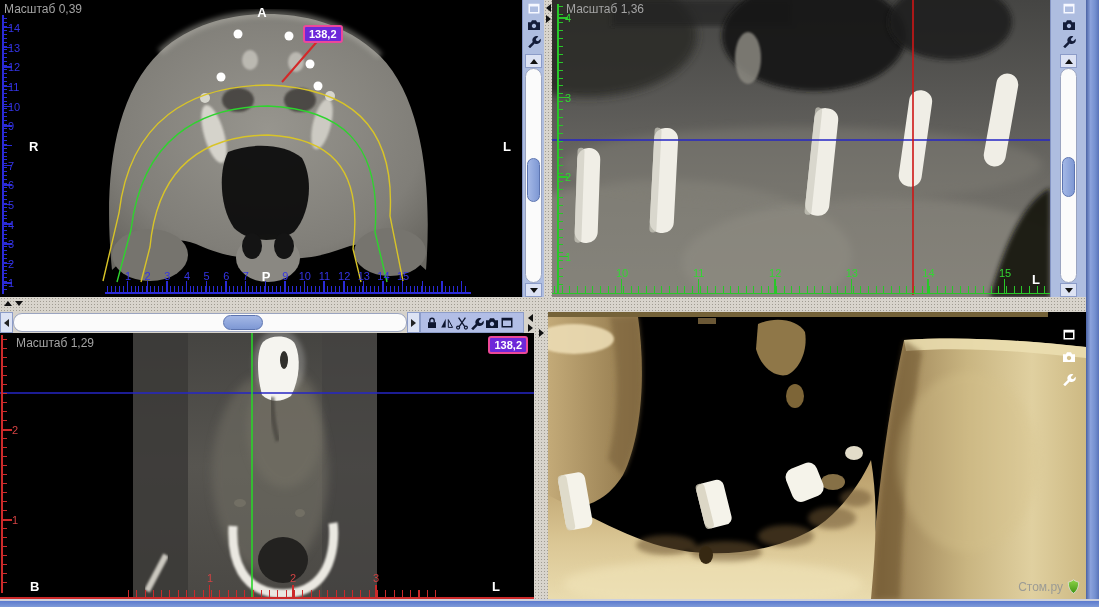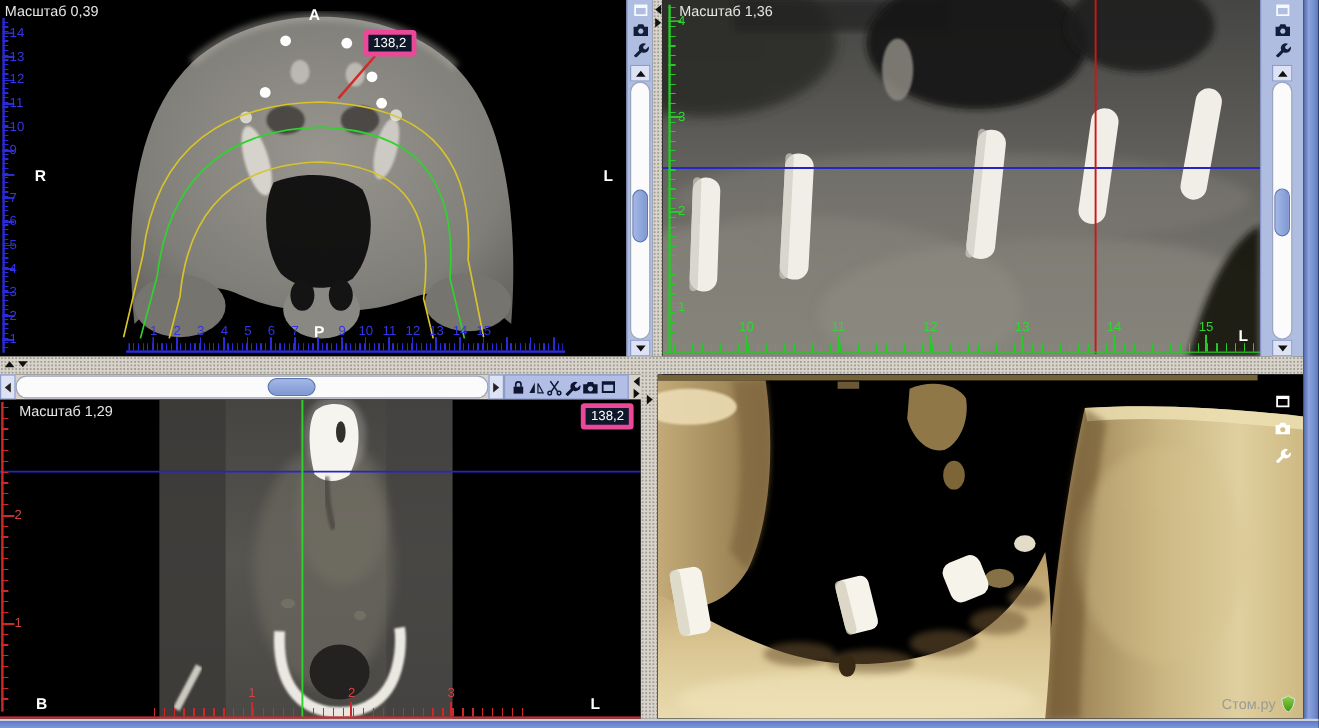--- a/index.html
+++ b/index.html
@@ -1,24 +1,24 @@
 <!DOCTYPE html>
 <html><head>
 <meta charset="utf-8">
 <style>
   html,body{margin:0;padding:0;background:#222;}
   #app{position:relative;width:1099px;height:607px;background:#000;overflow:hidden;
        font-family:"Liberation Sans","DejaVu Sans",sans-serif;}
   #app *{box-sizing:border-box;}
   .abs{position:absolute;}
   .panel{position:absolute;background:#000;overflow:hidden;}
-  .scale-label{position:absolute;color:#e5e5e5;font-size:12px;white-space:nowrap;}
+  .scale-label{position:absolute;color:#a3a3a3;font-size:12px;white-space:nowrap;}
   .orient{position:absolute;color:#fff;font-weight:bold;font-size:13px;}
-  .badge{position:absolute;background:#0f172a;border:4px solid #ec4899;border-radius:3px;
-         color:#fff;font-size:11px;font-weight:normal;padding:1px 4px;line-height:12px;}
+  .badge{position:absolute;background:#6d28d9;border:2px solid #ec4899;border-radius:3px;
+         color:#fff;font-size:11px;font-weight:bold;padding:1px 4px;line-height:12px;}
   .rnum{position:absolute;font-size:11px;line-height:11px;}
   .c-blue{color:#3434e4}.c-green{color:#32d632}.c-red{color:#d04343}
   .tickband{position:absolute;}
   
   .ctrlcol{position:absolute;background:#aebde0;border-left:1px solid #8494c4;}
   .dotted{position:absolute;background-color:#d8d4cc;
           background-image:radial-gradient(circle,#a09c92 0.8px,transparent 1px);
           background-size:3px 3px;}
   .sb-v{position:absolute;width:17px;display:flex;flex-direction:column;}
   .sb-btn{background:#dde3f4;border:1px solid #8c9cc8;color:#222;font-size:7px;line-height:7px;

